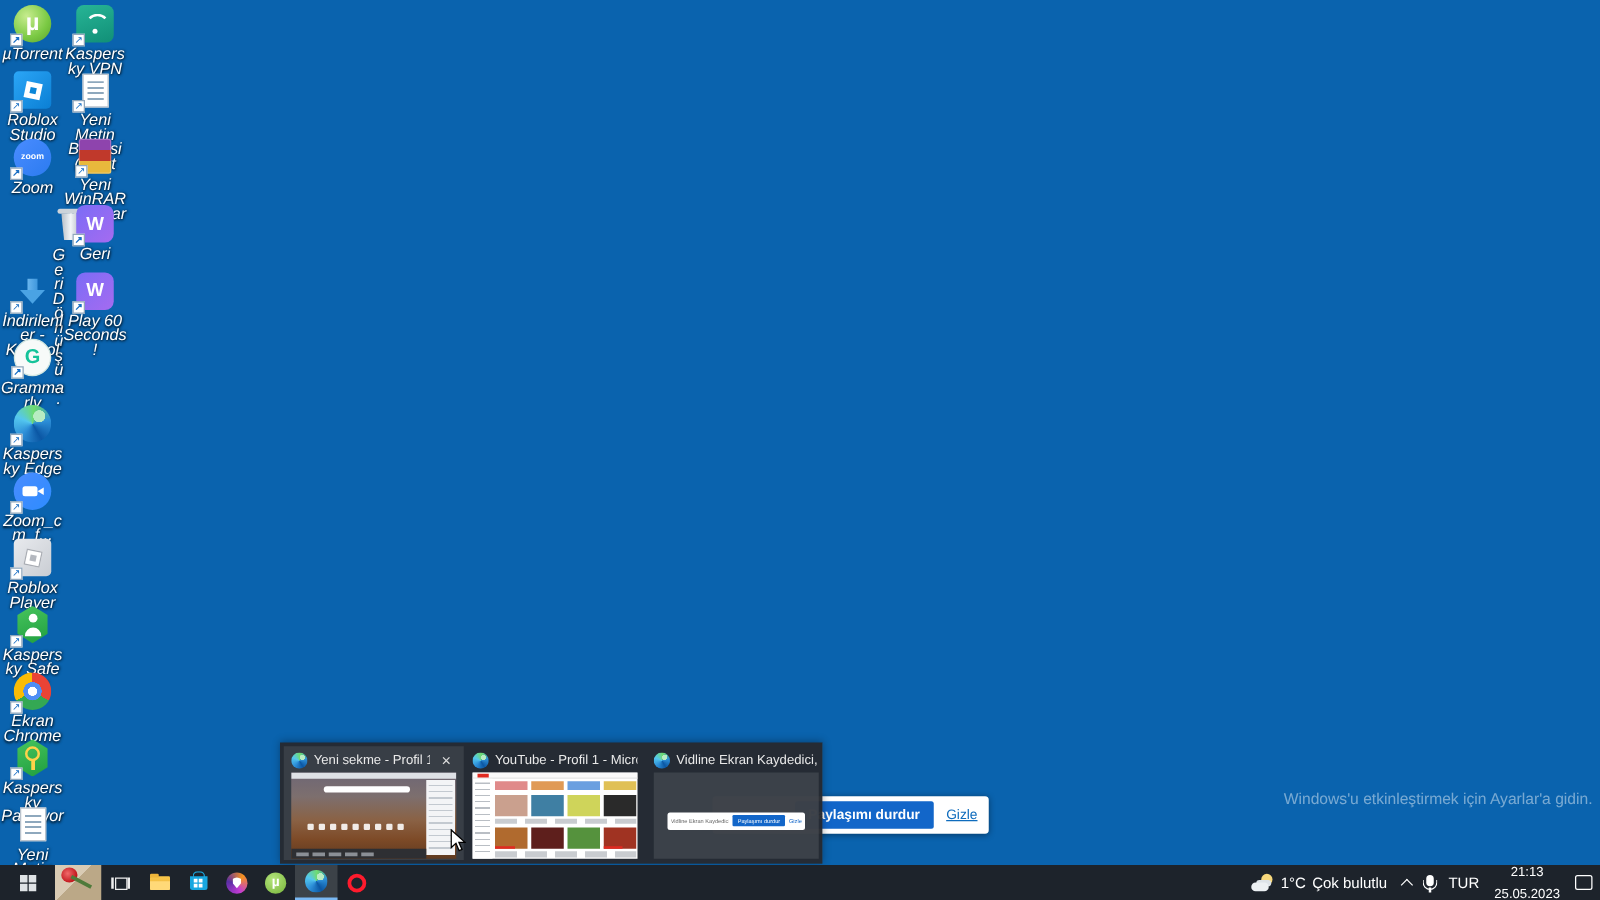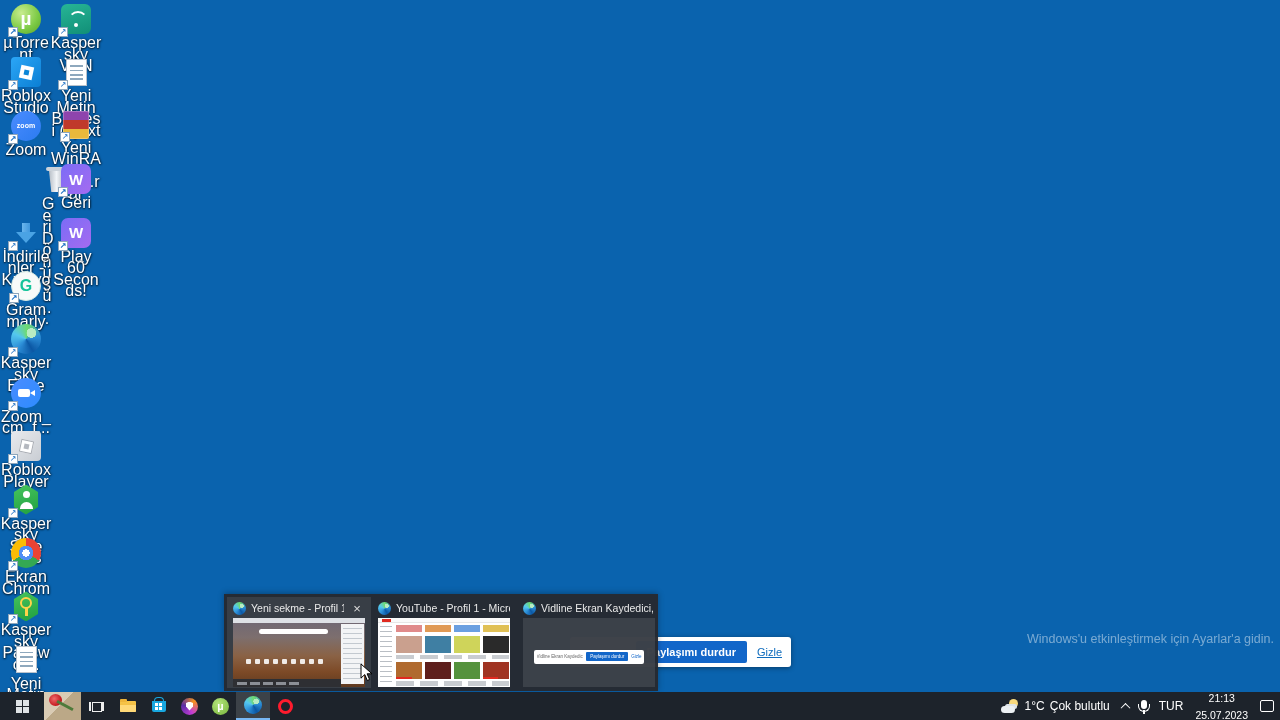--- a/index.html
+++ b/index.html
@@ -2,22 +2,22 @@
 <html><head>
 <meta charset="utf-8">
 <style>
   * { margin:0; padding:0; box-sizing:border-box; }
   html,body { width:1280px; height:720px; overflow:hidden; }
   body { background:#0a63ae; font-family:"Liberation Sans", sans-serif; position:relative; user-select:none; }
 
   
   .desk-cell { position:absolute; width:52px; text-align:center; cursor:pointer; }
   .dicon { width:30px; height:30px; margin:0 auto; position:relative; display:flex; align-items:center; justify-content:center; }
-  .dlabel { margin-top:3px; font-size:16px; line-height:11.5px; color:#fff;
-            text-shadow:0 1px 2px rgba(0,0,0,.85), 1px 0 2px rgba(0,0,0,.5); word-wrap:break-word; }
+  .dlabel { margin-top:3px; font-size:13px; line-height:11.5px; color:#fff;
+            text-shadow:0 1px 2px rgba(0,0,0,.85), 1px 0 2px rgba(0,0,0,.5); word-wrap:break-word;font-style:italic; }
   .badge { position:absolute; left:-3px; bottom:-3px; width:10px; height:10px; background:#fff;
            border:1px solid #8fa6bb; display:flex; align-items:center; justify-content:center;
            font-size:8px; color:#1a6fc4; line-height:1; }
 
   .ic-utorrent { border-radius:50%; background:radial-gradient(circle at 35% 30%, #c7ec8e, #7ac943 60%, #5aa02c); color:#fff; font-size:19px; font-weight:bold; }
   .ic-kaspersky-vpn { border-radius:6px; background:linear-gradient(160deg,#27b596,#118f77); }
   .ic-kaspersky-vpn::before { content:""; position:absolute; top:7px; left:7px; width:16px; height:16px; border:2px solid rgba(255,255,255,.95); border-color:#fff transparent transparent transparent; border-radius:50%; }
   .ic-kaspersky-vpn::after { content:""; position:absolute; bottom:7px; left:13px; width:4px; height:4px; background:#fff; border-radius:50%; }
   .ic-roblox-studio { border-radius:4px; background:linear-gradient(135deg,#2ba6f7,#0b7fd4); }
   .ic-roblox-studio .tile { width:13px; height:13px; background:#fff; transform:rotate(12deg); display:flex; align-items:center; justify-content:center; }
@@ -427,21 +427,21 @@
         <span class="chev"></span>
       </div>
     <div class="tray-item">
         <span class="mic"></span>
       </div>
     <div class="tray-item">
         <span>TUR</span>
       </div>
     <div class="tray-item clock">
       <div>21:13</div>
-      <div>25.07.2023</div>
+      <div>25.05.2023</div>
     </div>
     <div class="tray-item">
         <span class="actioncenter"></span>
       </div>
   </div>
 </div>
 
 <div class="cursor">
   <svg width="13" height="19" viewBox="0 0 13 19">
     <path d="M1 1 L1 15 L4.8 11.6 L7.3 17.5 L9.6 16.5 L7.1 10.8 L12 10.8 Z" fill="#fff" stroke="#000" stroke-width="1"></path>

